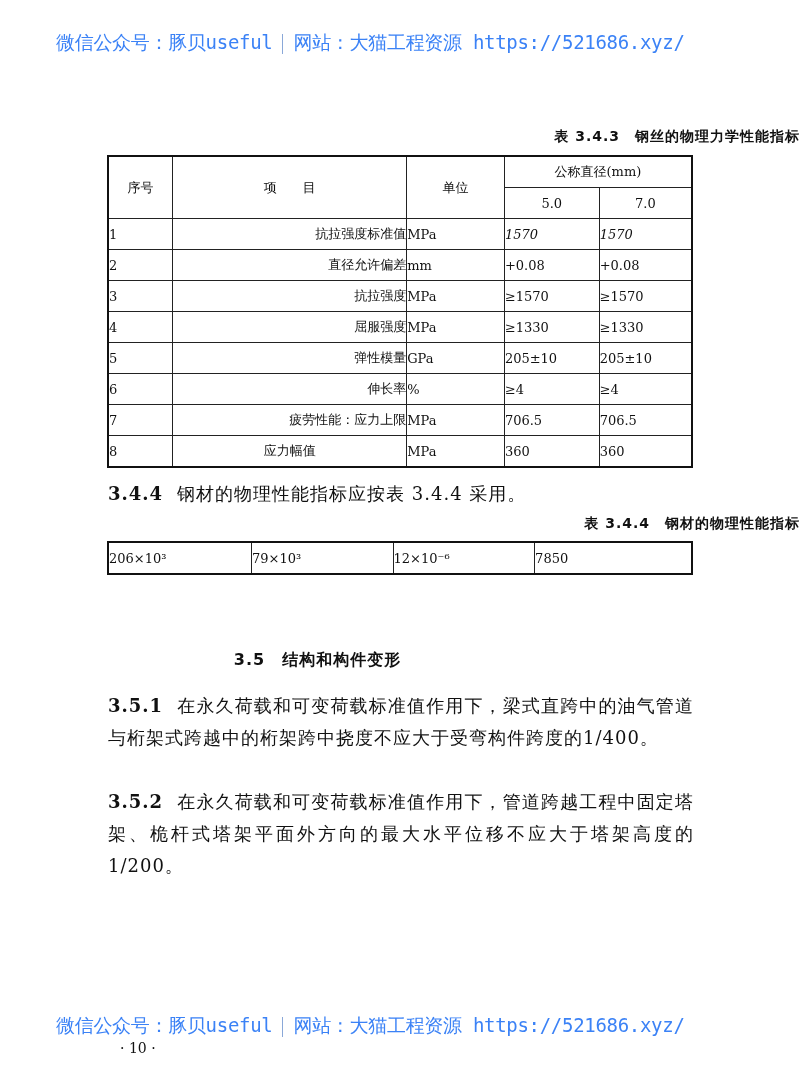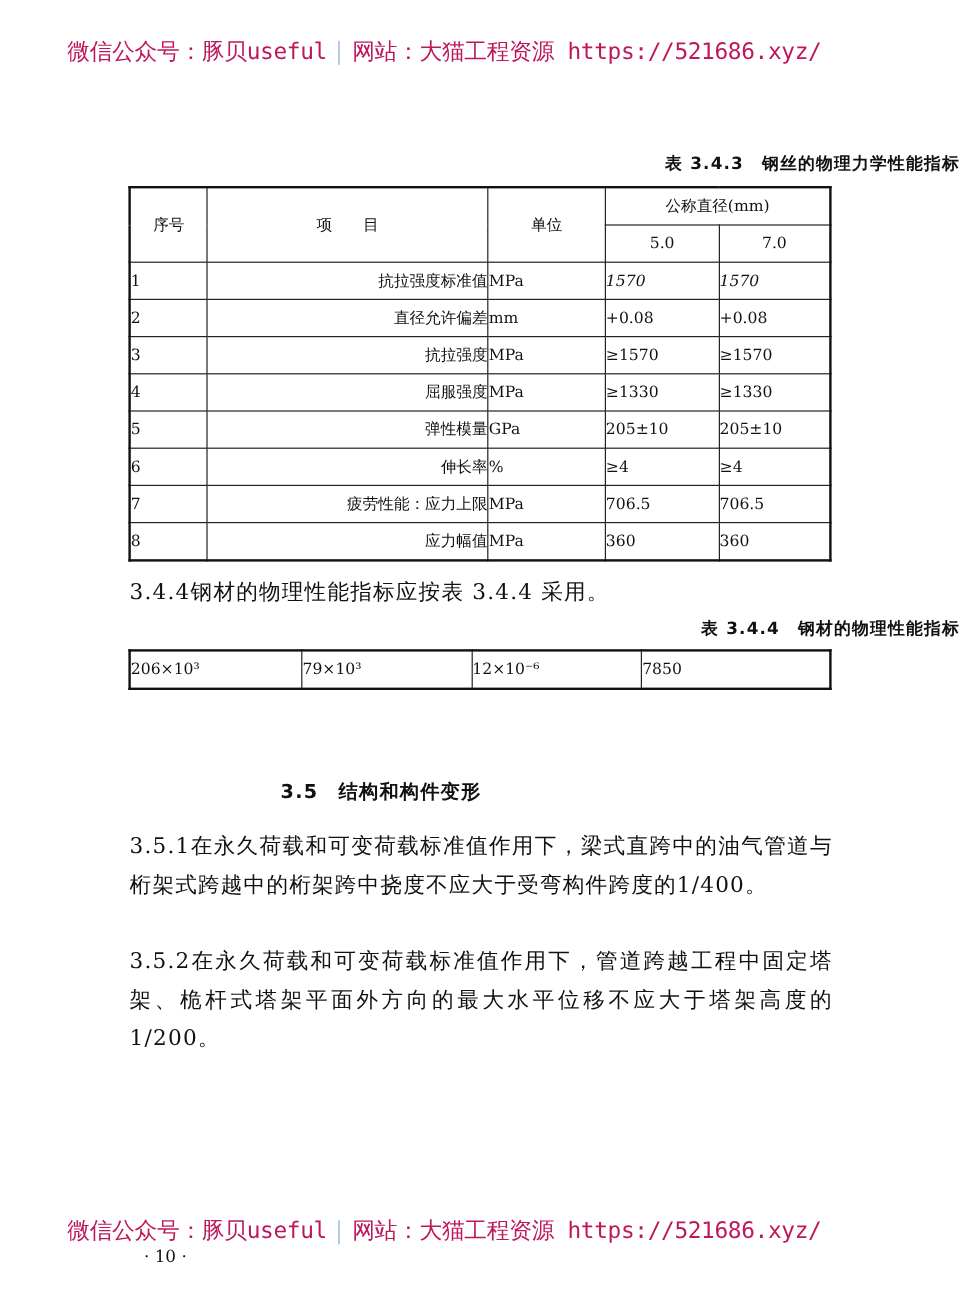--- a/index.html
+++ b/index.html
@@ -1,35 +1,35 @@
 <!DOCTYPE html>
 <html><head>
   <meta charset="utf-8">
   <style>
     html, body { margin: 0; padding: 0; background: #ffffff; }
     body { width: 800px; height: 1082px; position: relative; overflow: hidden;
            font-family: "DejaVu Serif", "Liberation Serif", serif; color: #111; }
-    .watermark { position: absolute; left: 56px; width: 700px; font-size: 19px; color: #be185d;
+    .watermark { position: absolute; left: 56px; width: 700px; font-size: 19px; color: #3b82f6;
                  font-family: "DejaVu Sans Mono", "Liberation Mono", monospace; white-space: nowrap; letter-spacing: -0.3px; }
     .watermark .sep { display: inline-block; width: 1px; height: 20px; background: #8aa8d8; vertical-align: middle; margin: 0 10px; }
     .wm-top { top: 30px; }
     .wm-bottom { top: 1013px; }
     .caption { position: absolute; left: 0; width: 800px; text-align: right; font-weight: bold; font-size: 14px;
                font-family: "DejaVu Sans", "Liberation Sans", sans-serif; letter-spacing: 1px; }
     table { border-collapse: collapse; position: absolute; font-size: 13px; }
     td, th { border: 1px solid #222; font-weight: normal; padding: 0; }
     #t1 { left: 107px; top: 155px; width: 586px; border: 2px solid #111; }
     #t1 td, #t1 th { height: 30px; }
     #t1 td.item { text-align: right; padding-left: 10px; }
-    #t1 td.item.center { padding-left: 0; }
+    #t1 td.item.center { text-align: center; padding-left: 0; }
     #t2 { left: 107px; top: 541px; width: 586px; border: 2px solid #111; }
     #t2 th { height: 48px; line-height: 20px; }
     #t2 td { height: 30px; }
     .para { position: absolute; left: 108px; width: 586px; font-size: 18px; line-height: 32px; letter-spacing: 1px; text-align: justify; }
-    .clause { font-weight: normal; }
+    .clause { font-weight: bold; margin-right: 14px; }
     .section-title { position: absolute; left: 0; width: 635px; text-align: center; font-size: 16px; font-weight: bold;
                      font-family: "DejaVu Sans", "Liberation Sans", sans-serif; letter-spacing: 1px; }
     .page-num { position: absolute; left: 120px; top: 1040px; font-size: 14px; }
   </style>
 </head>
 <body>
 
 <div class="watermark wm-top">
   <span>微信公众号：豚贝useful</span><span class="sep"></span><span>网站：大猫工程资源 https://521686.xyz/</span>
 </div>

